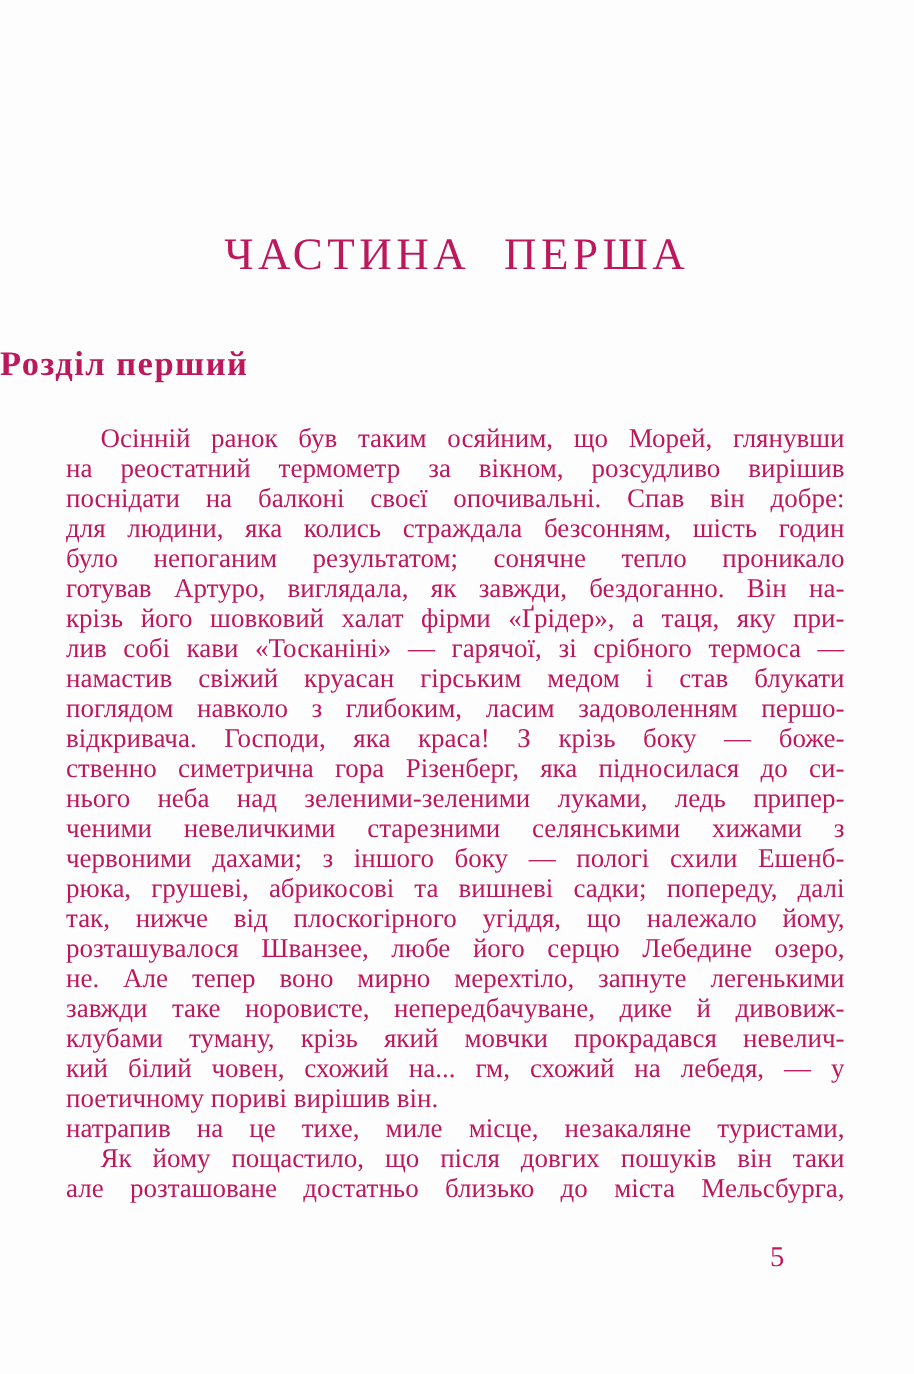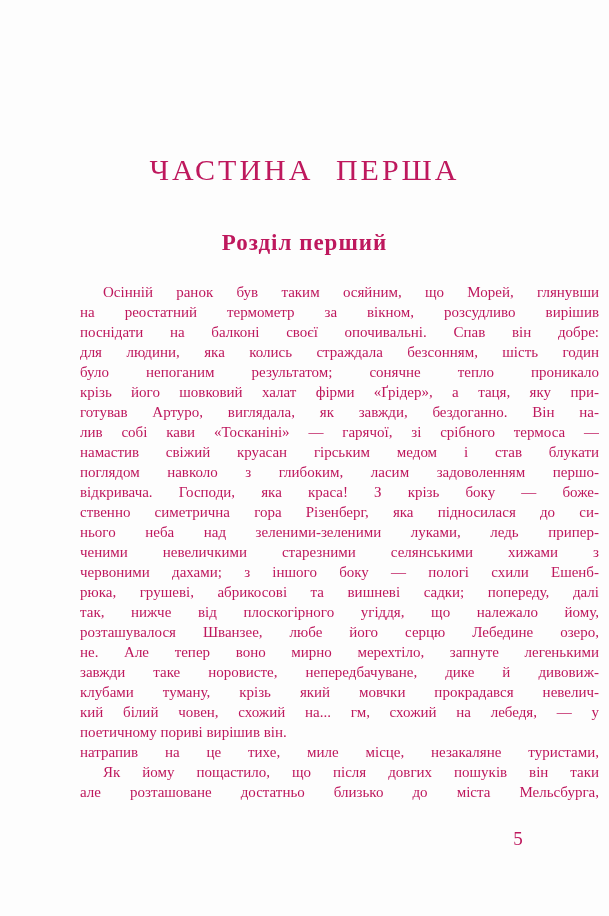--- a/index.html
+++ b/index.html
@@ -25,34 +25,33 @@
     font-weight: 500;
     letter-spacing: 3px;
     word-spacing: 12px;
   }
   .chapter-heading {
     position: absolute;
     top: 229px;
     left: 0;
     width: 609px;
     margin: 0;
-    text-align: center;
+    text-align: left;
     font-size: 23px;
     line-height: 28px;
     font-weight: bold;
     letter-spacing: 1px;
   }
   .body-text {
     position: absolute;
     top: 282px;
     left: 44px;
     width: 519px;
-    font-size: 15px;
+    font-size: 18px;
     line-height: 20px;
-    margin-left: 36px;
   }
   .paragraph {
     margin: 0;
   }
   .line {
     height: 20px;
     overflow: hidden;
     text-align: justify;
     text-align-last: justify;
   }
@@ -78,22 +77,22 @@
 <div class="page" style="background: rgb(253, 253, 253); color: #be185d;">
   <h1 class="part-heading">ЧАСТИНА ПЕРША</h1>
   <h2 class="chapter-heading">Розділ перший</h2>
   <div class="body-text">
       <div class="paragraph">
         <div class="line indent">Осінній ранок був таким осяйним, що Морей, глянувши</div>
         <div class="line">на реостатний термометр за вікном, розсудливо вирішив</div>
         <div class="line">поснідати на балконі своєї опочивальні. Спав він добре:</div>
         <div class="line">для людини, яка колись страждала безсонням, шість годин</div>
         <div class="line">було непоганим результатом; сонячне тепло проникало</div>
+        <div class="line">готував Артуро, виглядала, як завжди, бездоганно. Він на-</div>
         <div class="line">крізь його шовковий халат фірми «Ґрідер», а таця, яку при-</div>
-        <div class="line">готував Артуро, виглядала, як завжди, бездоганно. Він на-</div>
         <div class="line">лив собі кави «Тосканіні» — гарячої, зі срібного термоса —</div>
         <div class="line">намастив свіжий круасан гірським медом і став блукати</div>
         <div class="line">поглядом навколо з глибоким, ласим задоволенням першо-</div>
         <div class="line">відкривача. Господи, яка краса! З крізь боку — боже-</div>
         <div class="line">ственно симетрична гора Різенберг, яка підносилася до си-</div>
         <div class="line">нього неба над зеленими-зеленими луками, ледь припер-</div>
         <div class="line">ченими невеличкими старезними селянськими хижами з</div>
         <div class="line">червоними дахами; з іншого боку — пологі схили Ешенб-</div>
         <div class="line">рюка, грушеві, абрикосові та вишневі садки; попереду, далі</div>
         <div class="line">так, нижче від плоскогірного угіддя, що належало йому,</div>

